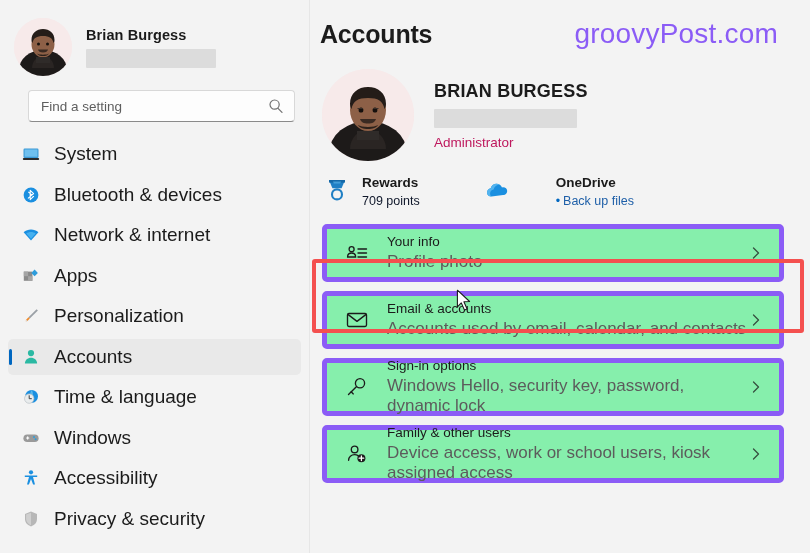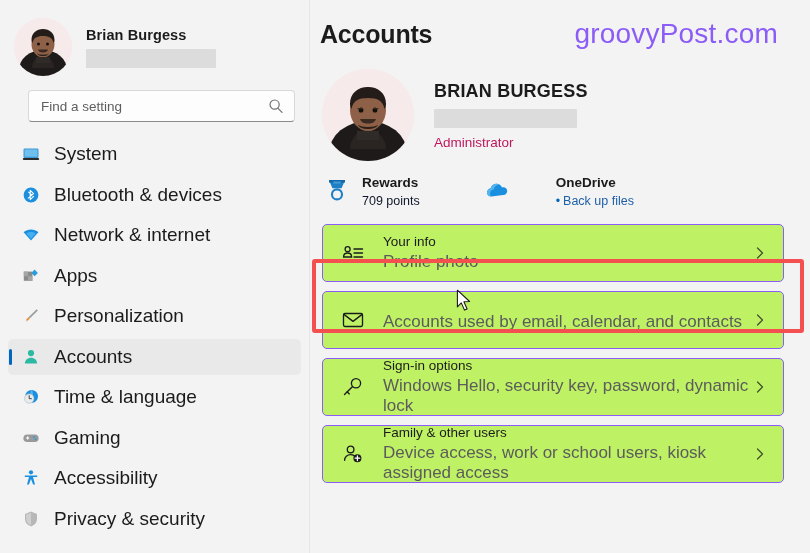--- a/index.html
+++ b/index.html
@@ -80,21 +80,21 @@
   .ql { display: flex; align-items: flex-start; }
   .ql + .ql { margin-left: 64px; gap: 34px; }
   .ql-ico { width: 26px; height: 26px; flex: none; margin-right: 12px; margin-top: 2px; }
   .ql-title { font-size: 13.5px; font-weight: 700; }
   .ql-sub { font-size: 12.5px; color: #0f172a; margin-top: 4px; }
   .ql-sub.link { color: #1e5fa8; }
   .ql-sub.link .dot { color: #0067c0; margin-right: 3px; }
 
   .cards { margin-top: 16px; padding-left: 2px; }
   .card {
-    background: #bef264; border: 1px solid #8b5cf6; border-radius: 5px;
+    background: #86efac; border: 5px solid #8b5cf6; border-radius: 5px;
     height: 58px; display: flex; align-items: center;
     padding: 0 16px 0 18px; margin-bottom: 9px; position: relative;
   }
   .card-ico { width: 24px; height: 24px; flex: none; margin-right: 18px; }
   .card-text { flex: 1; }
   .card-title { font-size: 13.5px; color: #1b1b1b; }
   .card-sub { font-size: 17px; color: #5c5c5c; margin-top: 3px; }
   .chev { width: 14px; height: 14px; flex: none; opacity: .75; }
 
   .highlight {
@@ -208,21 +208,21 @@
       </div>
 
       <div class="nav-item">
         <svg class="nav-ico" viewBox="0 0 18 18">
           <rect x="1.4" y="5.4" width="15.2" height="7.6" rx="3.8" fill="#9a9a9a"></rect>
           <rect x="4" y="8.4" width="3.4" height="1.2" rx=".6" fill="#fff"></rect>
           <rect x="5.1" y="7.3" width="1.2" height="3.4" rx=".6" fill="#fff"></rect>
           <circle cx="12" cy="8" r="1" fill="#2d9cdb"></circle>
           <circle cx="13.6" cy="10.2" r="1" fill="#2d9cdb"></circle>
         </svg>
-        <span class="nav-label">Gaming</span>
+        <span class="nav-label">Windows</span>
       </div>
 
       <div class="nav-item">
         <svg class="nav-ico" viewBox="0 0 18 18">
           <circle cx="9" cy="3.3" r="2.1" fill="#1a8fe0"></circle>
           <path d="M2.8 6.4h12.4v1.7H11l2 7.5h-1.9L9 9.9l-2.1 5.7H5l2-7.5H2.8z" fill="#1a8fe0"></path>
         </svg>
         <span class="nav-label">Accessibility</span>
       </div>
 
@@ -311,20 +311,21 @@
           <polyline points="4.5,2 9.5,7 4.5,12" fill="none" stroke="#1b1b1b" stroke-width="1.3" stroke-linecap="round" stroke-linejoin="round"></polyline>
         </svg>
       </div>
 
       <div class="card">
         <svg class="card-ico" viewBox="0 0 24 24">
           <rect x="2.5" y="5.5" width="19" height="13" rx="1.4" fill="none" stroke="#1b1b1b" stroke-width="1.35"></rect>
           <polyline points="3.2,6.6 12,13.4 20.8,6.6" fill="none" stroke="#1b1b1b" stroke-width="1.35" stroke-linecap="round" stroke-linejoin="round"></polyline>
         </svg>
         <div class="card-text">
+          <div class="card-title">Email &amp; accounts</div>
           <div class="card-sub">Accounts used by email, calendar, and contacts</div>
         </div>
         <svg class="chev" viewBox="0 0 14 14">
           <polyline points="4.5,2 9.5,7 4.5,12" fill="none" stroke="#1b1b1b" stroke-width="1.3" stroke-linecap="round" stroke-linejoin="round"></polyline>
         </svg>
       </div>
 
       <div class="card">
         <svg class="card-ico" viewBox="0 0 24 24">
           <circle cx="15" cy="8.2" r="4.6" fill="none" stroke="#1b1b1b" stroke-width="1.35"></circle>

